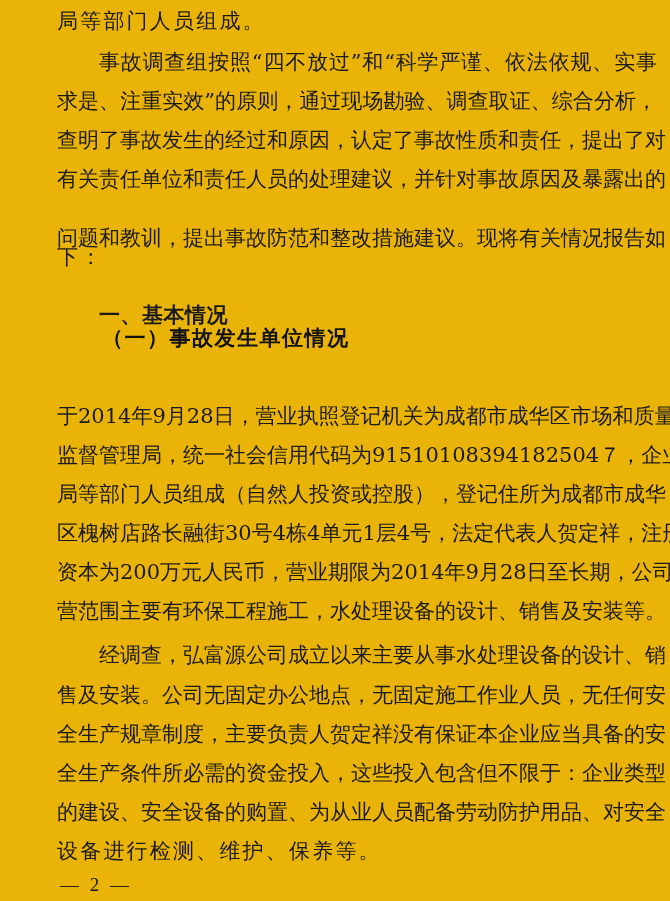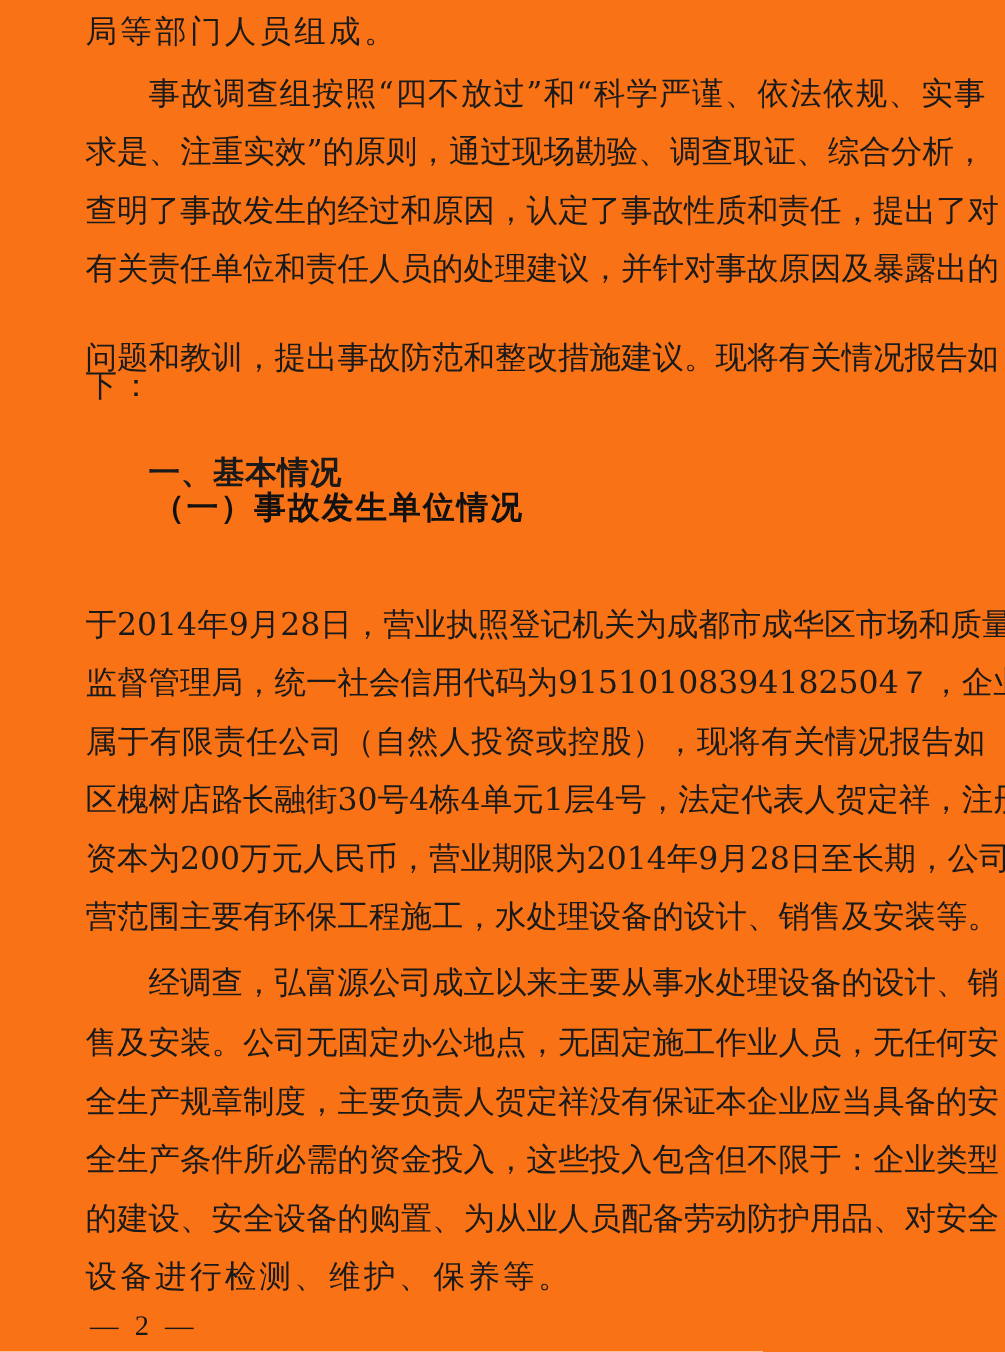--- a/index.html
+++ b/index.html
@@ -1,17 +1,17 @@
 <!DOCTYPE html>
 <html><head>
 <meta charset="utf-8">
 <style>
   html, body { margin: 0; padding: 0; background: #ffffff; }
   body { width: 670px; height: 901px; position: relative; overflow: hidden; }
-  .page { position: absolute; left: 0; top: 0; width: 670px; height: 901px; background: #f97316; }
+  .page { position: absolute; left: 0; top: 0; width: 670px; height: 901px; background: #eab308; }
   .line {
     position: absolute;
     left: 57px;
     width: 600px;
     height: 30px;
     font-family: "DejaVu Serif", "Liberation Serif", serif;
     font-size: 21px;
     line-height: 30px;
     color: #1a1a1a;
     white-space: nowrap;
@@ -47,21 +47,21 @@
   <div class="line justify" style="top:125px;">查明了事故发生的经过和原因，认定了事故性质和责任，提出了对</div>
   <div class="line justify" style="top:164px;">有关责任单位和责任人员的处理建议，并针对事故原因及暴露出的</div>
   <div class="line justify" style="top:203px;margin-top:20px;">问题和教训，提出事故防范和整改措施建议。现将有关情况报告如</div>
   <div class="line" style="top:242px;">下：</div>
 
   <div class="h1" style="top:300px;font-weight:bold;">一、基本情况</div>
   <div class="h2" style="top:323px;">（一）事故发生单位情况</div>
 
   <div class="line justify" style="top:401px;">于2014年9月28日，营业执照登记机关为成都市成华区市场和质量</div>
   <div class="line justify" style="top:440px;">监督管理局，统一社会信用代码为91510108394182504７，企业类型</div>
-  <div class="line justify" style="top:479px;">属于有限责任公司（自然人投资或控股），现将有关情况报告如</div>
+  <div class="line justify" style="top:479px;">局等部门人员组成（自然人投资或控股），登记住所为成都市成华</div>
   <div class="line justify" style="top:518px;">区槐树店路长融街30号4栋4单元1层4号，法定代表人贺定祥，注册</div>
   <div class="line justify" style="top:557px;">资本为200万元人民币，营业期限为2014年9月28日至长期，公司经</div>
   <div class="line justify" style="top:596px;">营范围主要有环保工程施工，水处理设备的设计、销售及安装等。</div>
 
   <div class="line indent justify" style="top:640px;">经调查，弘富源公司成立以来主要从事水处理设备的设计、销</div>
   <div class="line justify" style="top:680px;">售及安装。公司无固定办公地点，无固定施工作业人员，无任何安</div>
   <div class="line justify" style="top:719px;">全生产规章制度，主要负责人贺定祥没有保证本企业应当具备的安</div>
   <div class="line justify" style="top:758px;">全生产条件所必需的资金投入，这些投入包含但不限于：企业类型</div>
   <div class="line justify" style="top:797px;">的建设、安全设备的购置、为从业人员配备劳动防护用品、对安全</div>
   <div class="line" style="top:836px;">设备进行检测、维护、保养等。</div>

